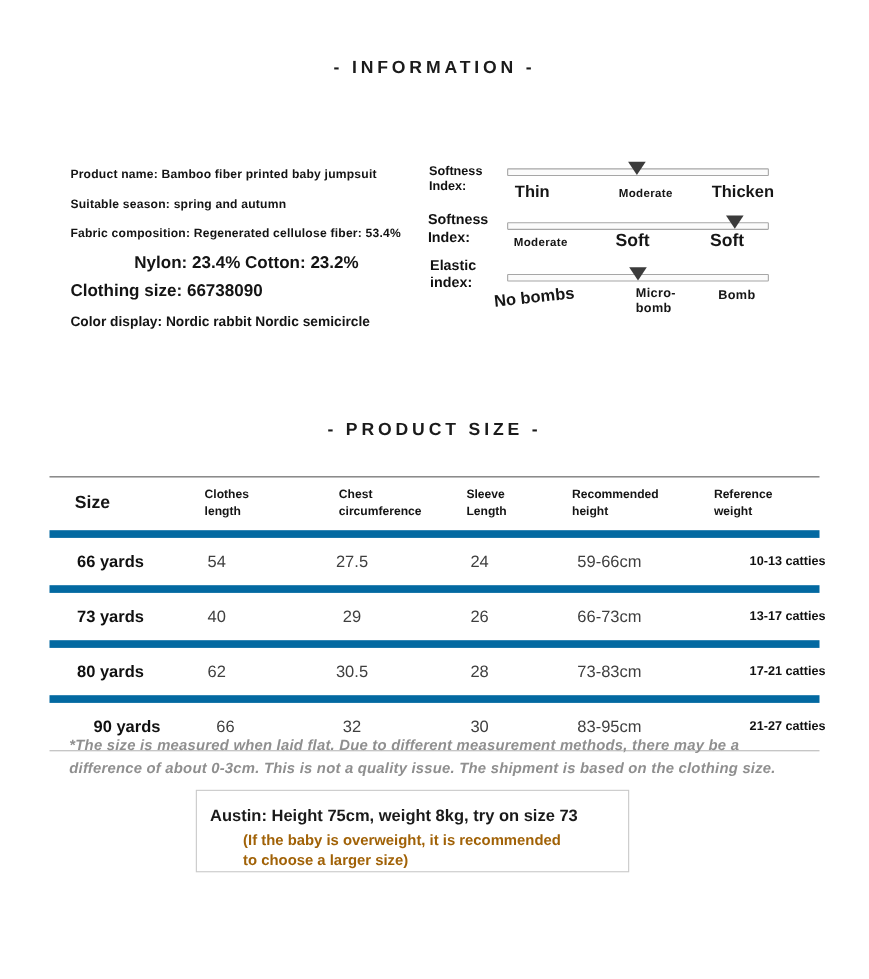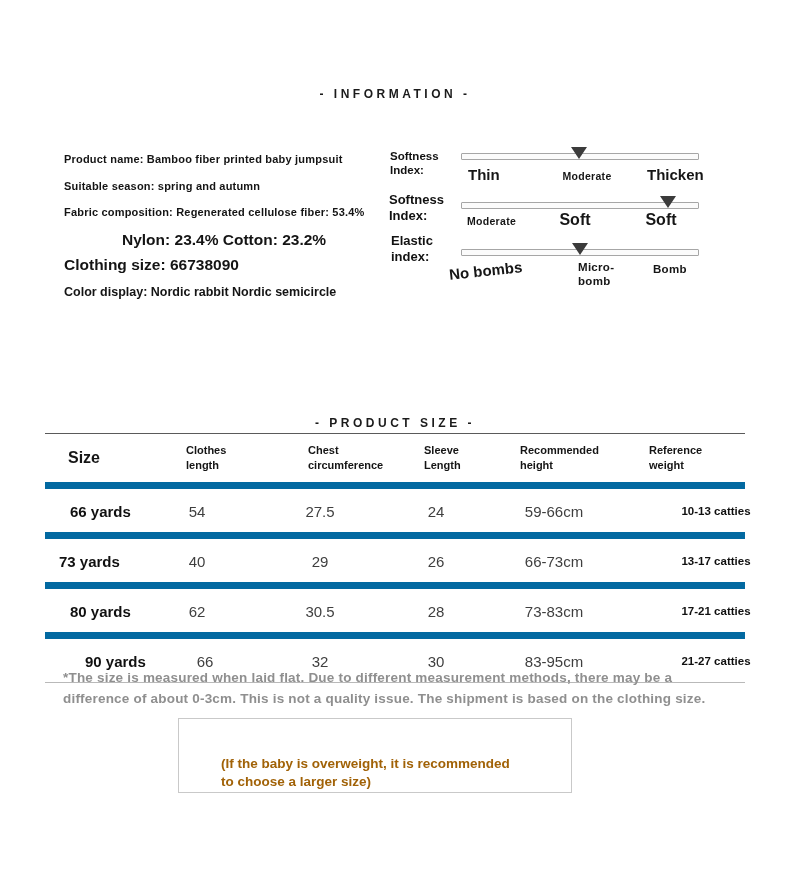--- a/index.html
+++ b/index.html
@@ -5,21 +5,21 @@
   html,body{margin:0;padding:0;}
   body{
     width:790px;height:890px;position:relative;background:#ffffff;
     font-family:"Liberation Sans","DejaVu Sans",sans-serif;color:#1c1c1c;
     overflow:hidden;
   }
 
   
   .section-title{
     position:absolute;left:0;width:790px;text-align:center;
-    font-weight:bold;font-size:12px;letter-spacing:3.5px;color:#1b1b1b;margin-top:34px;
+    font-weight:bold;font-size:16px;letter-spacing:3.5px;color:#1b1b1b;
   }
   #info-title{top:53px;}
   #size-title{top:382px;}
 
   
   .pi-line{position:absolute;white-space:nowrap;font-weight:bold;color:#141414;}
   .pi-sm{font-size:11px;letter-spacing:.2px;}
   .pi-lg{font-size:15.5px;}
   .pi-md{font-size:12.5px;}
 
@@ -52,21 +52,21 @@
   .th-size{font-size:16px;width:90px;}
   .td{position:absolute;top:50%;transform:translate(-50%,-50%);font-size:15px;color:#3f3f3f;white-space:nowrap;}
   .td-size{font-weight:bold;color:#101010;font-size:15px;transform:translateY(-50%);}
   .td-weight{font-weight:bold;color:#101010;font-size:11.5px;margin-left:26px;}
 
   
   #size-note{
     position:absolute;left:63px;top:668px;width:700px;
     font-weight:bold;font-size:13.5px;line-height:1.55;color:#8f8f8f;letter-spacing:.2px;
   }
-  #size-note .ln{display:block;}
+  #size-note .ln{display:block;font-style:italic;}
 
   
   #fit-box{
     position:absolute;left:178px;top:718px;width:392px;height:73px;
     border:1px solid #c9c9c9;background:#fff;
   }
   #fit-title{position:absolute;left:12px;top:14px;font-weight:bold;font-size:15px;color:#1a1a1a;white-space:nowrap;}
   #fit-sub{position:absolute;left:42px;top:36px;width:300px;font-weight:bold;font-size:13.5px;line-height:1.3;color:#a16207;}
 </style>
 </head>
@@ -122,21 +122,21 @@
   <div class="t-row t-body">
     <span class="td td-size" style="left:25px;">66 yards</span>
     <span class="td" style="left:152px;">54</span>
     <span class="td" style="left:275px;">27.5</span>
     <span class="td" style="left:391px;">24</span>
     <span class="td" style="left:509px;">59-66cm</span>
     <span class="td td-weight" style="left:645px;">10-13 catties</span>
   </div>
 
   <div class="t-row t-body">
-    <span class="td td-size" style="left:14px;">73 yards</span>
+    <span class="td td-size" style="left:25px;">73 yards</span>
     <span class="td" style="left:152px;">40</span>
     <span class="td" style="left:275px;">29</span>
     <span class="td" style="left:391px;">26</span>
     <span class="td" style="left:509px;">66-73cm</span>
     <span class="td td-weight" style="left:645px;">13-17 catties</span>
   </div>
 
   <div class="t-row t-body">
     <span class="td td-size" style="left:25px;">80 yards</span>
     <span class="td" style="left:152px;">62</span>
@@ -155,14 +155,15 @@
     <span class="td td-weight" style="left:645px;">21-27 catties</span>
   </div>
 </div>
 
 <div id="size-note">
   <span class="ln">*The size is measured when laid flat. Due to different measurement methods, there may be a</span>
   <span class="ln">difference of about 0-3cm. This is not a quality issue. The shipment is based on the clothing size.</span>
 </div>
 
 <div id="fit-box">
+  <div id="fit-title">Austin: Height 75cm, weight 8kg, try on size 73</div>
   <div id="fit-sub">(If the baby is overweight, it is recommended to choose a larger size)</div>
 </div>
 
 </body></html>

